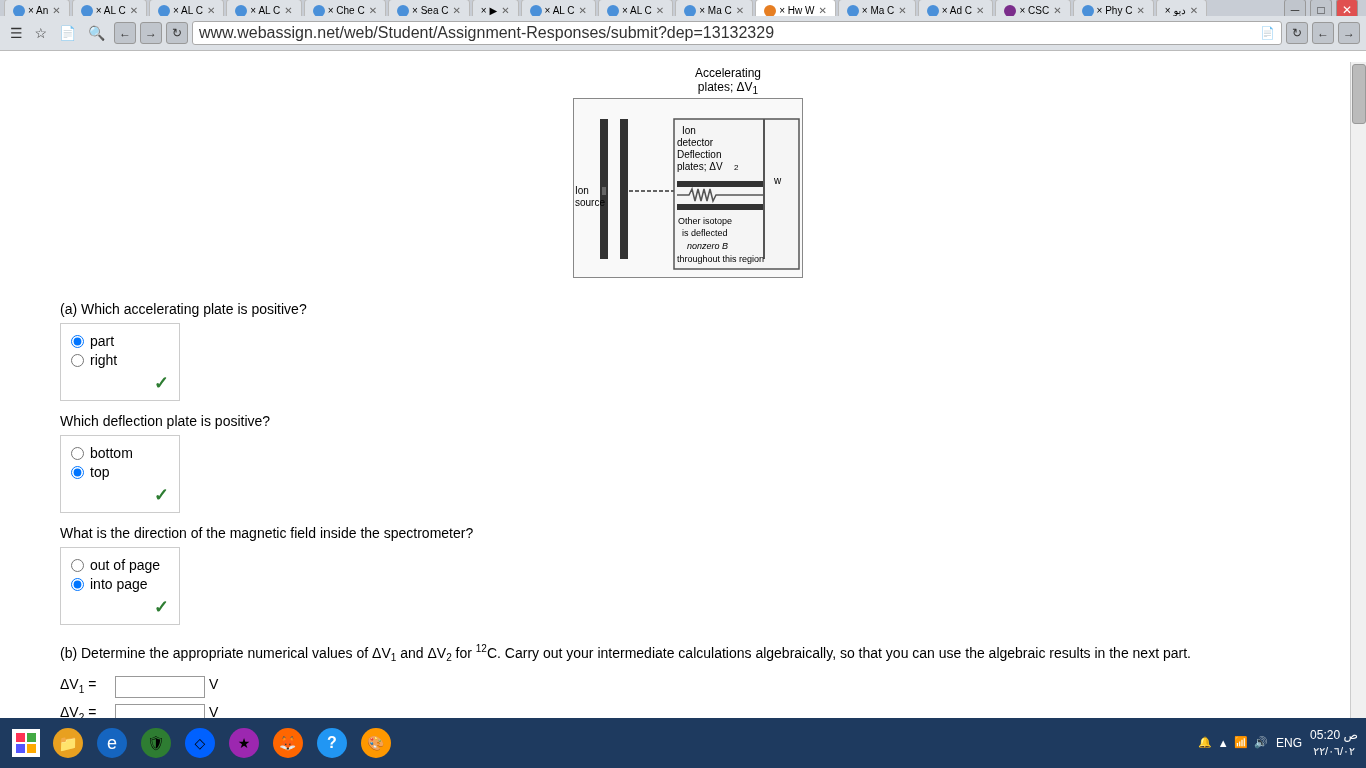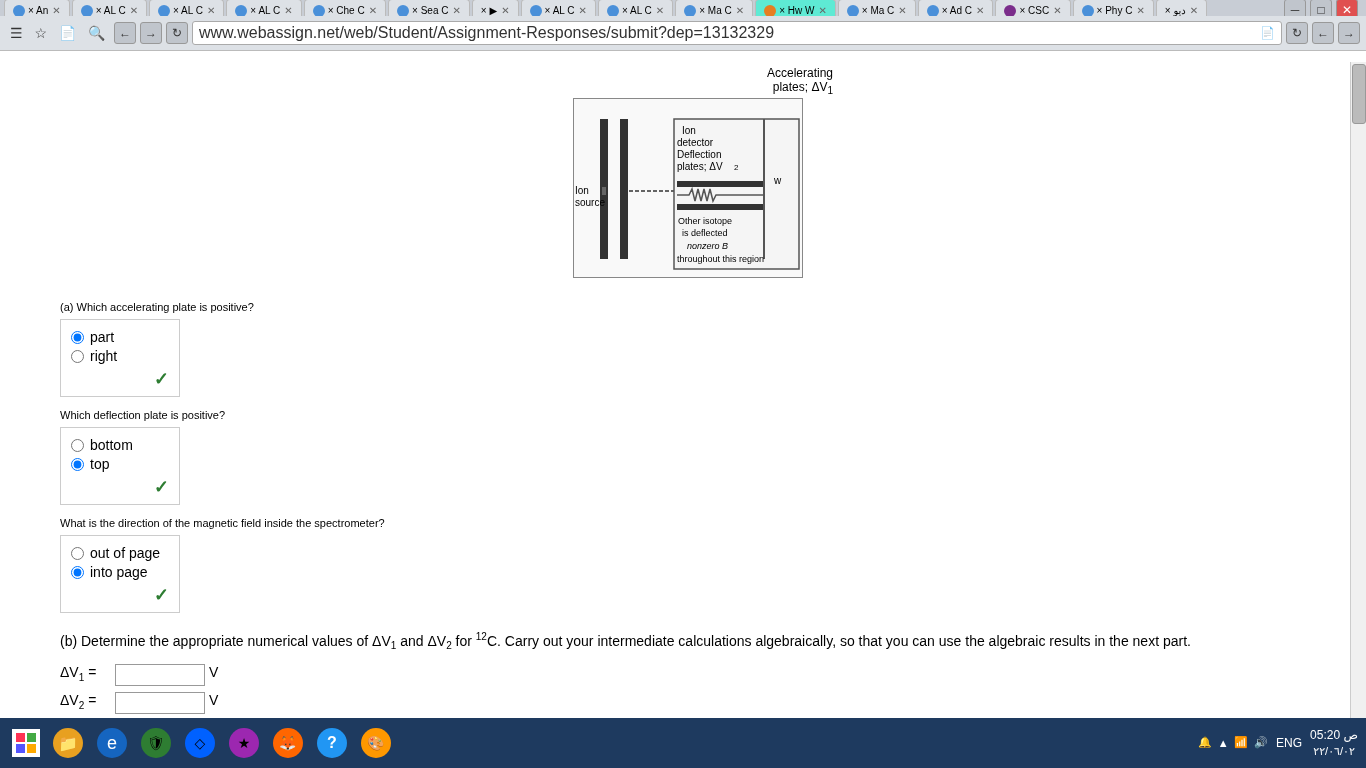--- a/index.html
+++ b/index.html
@@ -36,21 +36,21 @@
       margin-right: 2px;
       font-size: 11px;
       white-space: nowrap;
       max-width: 120px;
       overflow: hidden;
       text-overflow: ellipsis;
       height: 22px;
       cursor: pointer;
     }
     .tab.active {
-      background: #5eead4;
+      background: #ffffff;
       z-index: 2;
     }
     .tab .close-btn {
       margin-left: 4px;
       font-size: 10px;
       color: #666;
     }
     .tab .tab-icon {
       width: 12px;
       height: 12px;
@@ -118,31 +118,31 @@
       justify-content: center;
       margin-bottom: 20px;
       margin-top: 5px;
     }
     .diagram-wrapper {
       position: relative;
       width: 260px;
     }
     .diagram-label-top {
       font-size: 12px;
-      text-align: right;
+      text-align: center;
       margin-left: 50px;
       margin-bottom: 2px;
     }
 
     
     .question-block {
       margin-bottom: 16px;
     }
     .question-text {
-      font-size: 11px;
+      font-size: 14px;
       margin-bottom: 6px;
     }
     .radio-group {
       border: 1px solid #ccc;
       padding: 6px 10px;
       display: inline-block;
       min-width: 120px;
       background: #fff;
       position: relative;
     }

